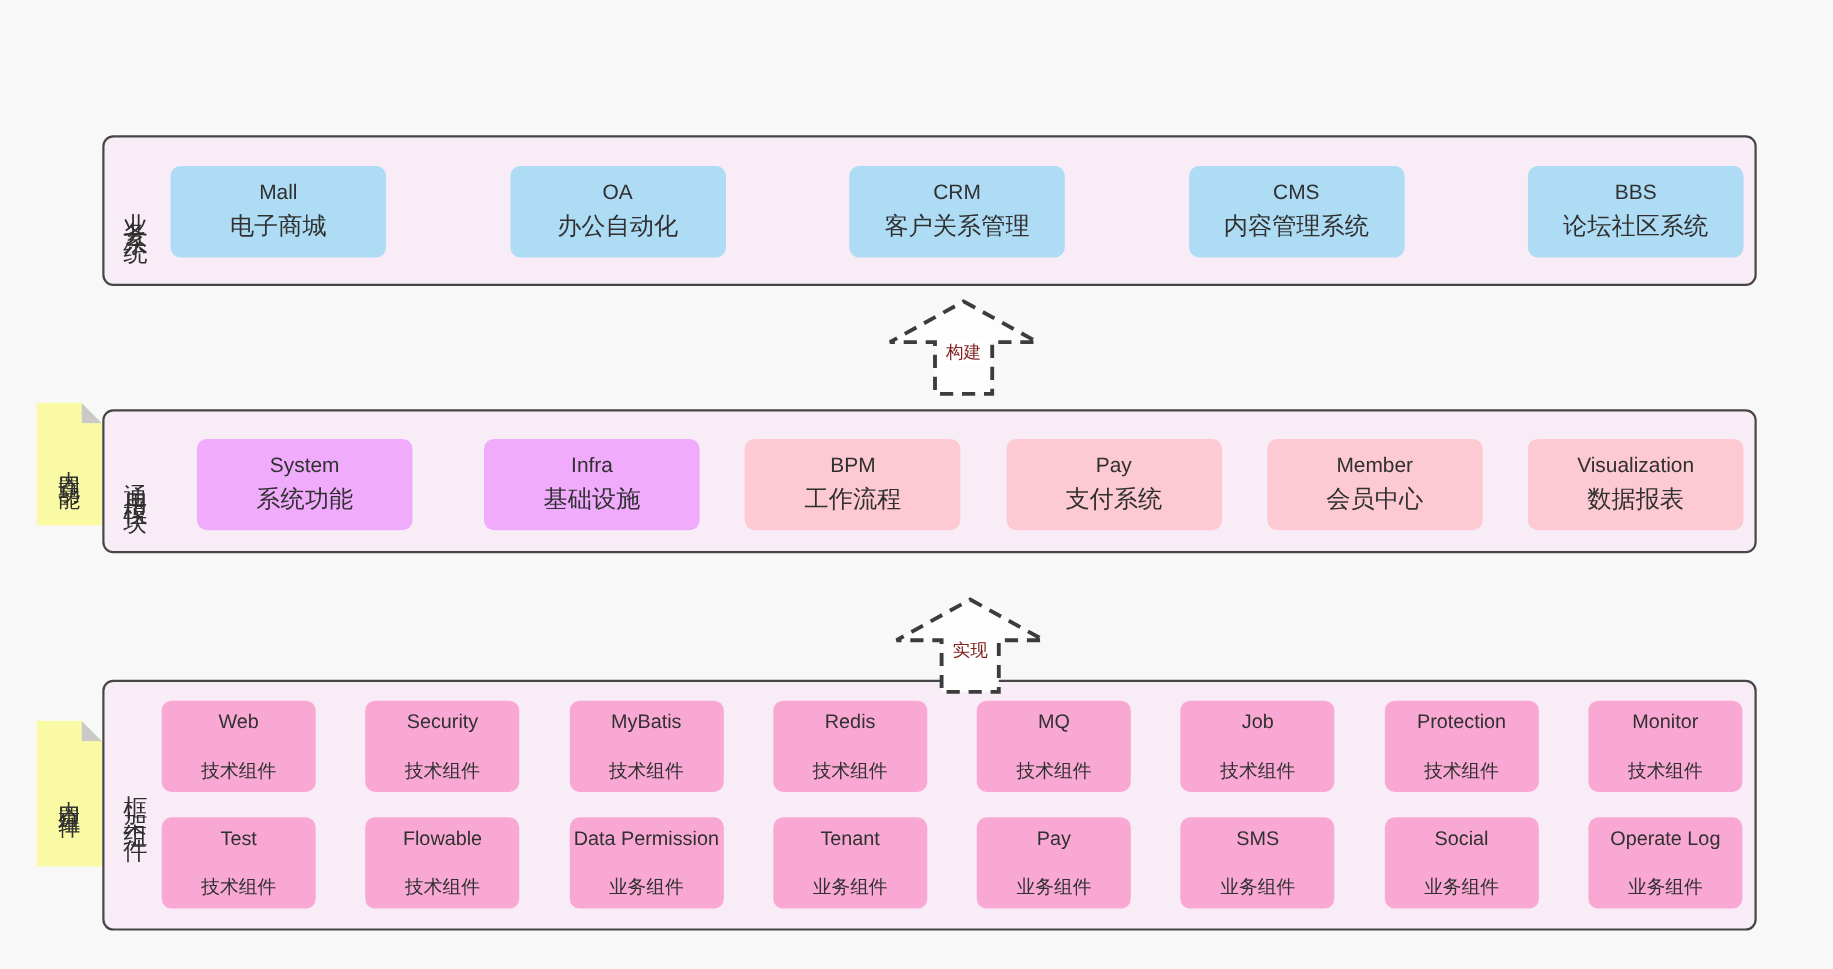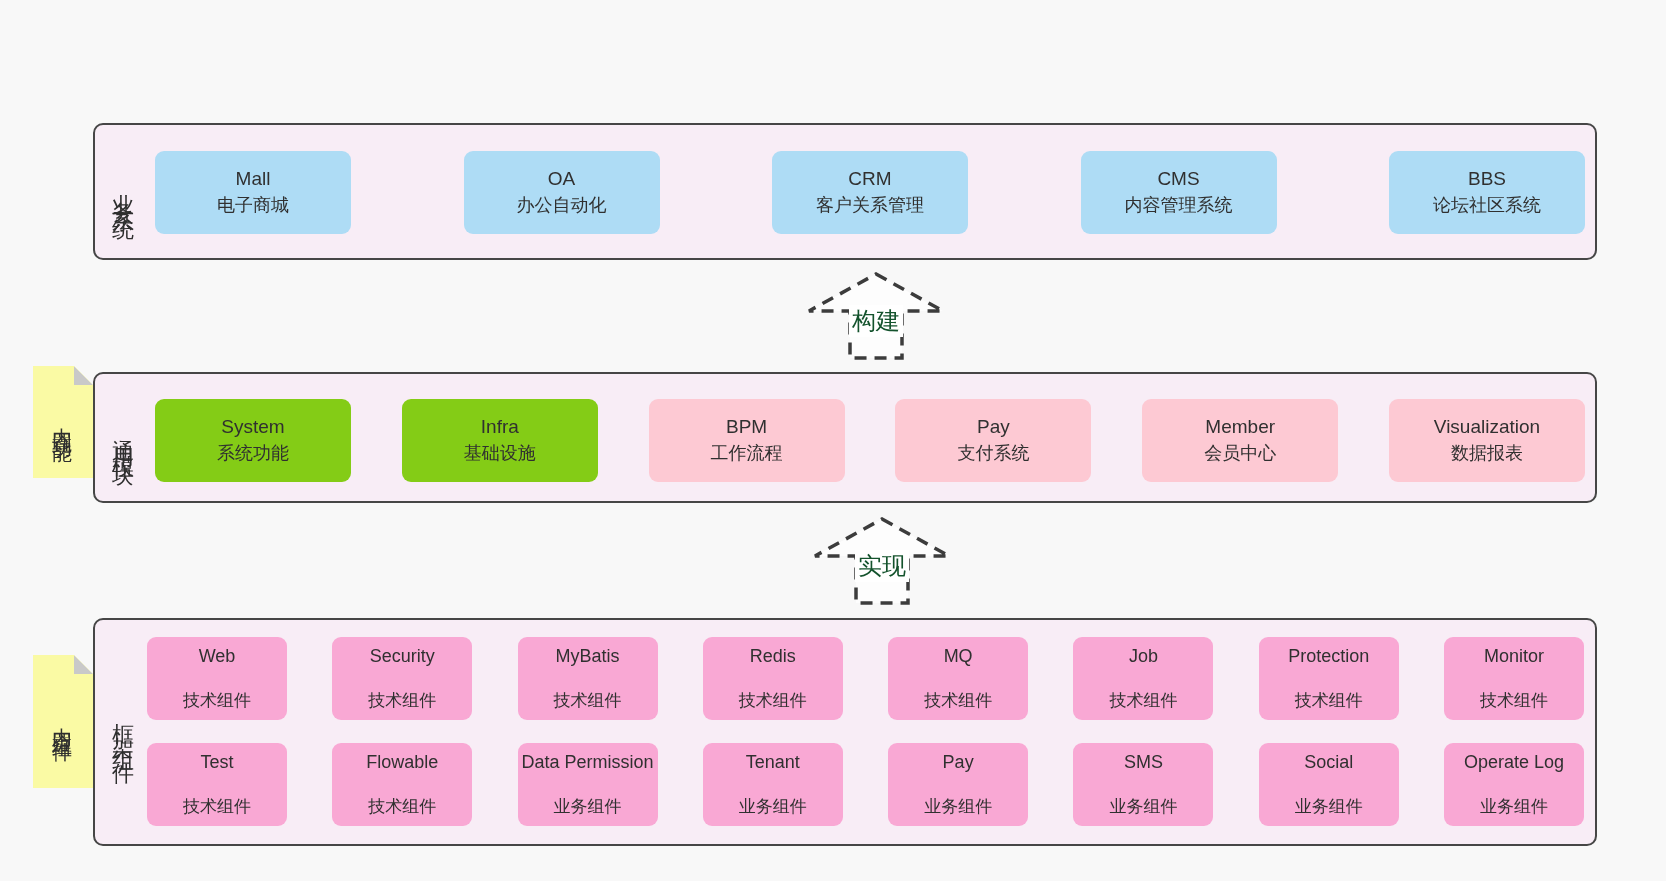--- a/index.html
+++ b/index.html
@@ -25,50 +25,50 @@
   #panel-business .row{top:26px;}
   #panel-modules .row{top:25px;}
   #panel-components .row{left:52px;right:11px;}
   #panel-components .row.r1{top:17px;}
   #panel-components .row.r2{top:123px;}
   .box{
     width:196px;height:83px;border-radius:9px;
     display:flex;flex-direction:column;align-items:center;justify-content:center;
     text-align:center;line-height:1.42;font-size:19px;
   }
-  .box .cn{font-size:18px;}
+  .box .cn{font-size:22px;}
   #panel-components .box{width:140px;line-height:1.32;font-size:18px;}
   #panel-components .box .cn{font-size:17px;margin-top:21px;}
   .blue{background:#aedcf5;}
-  .red{background:#84cc16;}
+  .red{background:#f0abfc;margin-left:24px;}
   .pink{background:#fdc9d3;}
   .green{background:#f9a8d4;}
   .lgreen{background:#f9a8d4;text-align:center;}
   .sticky{
     position:absolute;left:33px;width:60px;background:#fafaa4;z-index:1;
     clip-path:polygon(0 0,calc(100% - 19px) 0,100% 19px,100% 100%,0 100%);
   }
   #sticky-modules{top:366px;height:112px;}
   #sticky-components{top:655px;height:133px;}
   .sticky .fold{
     position:absolute;top:0;right:0;width:19px;height:19px;background:#c9c9c9;
     clip-path:polygon(0 0,100% 100%,0 100%);
   }
   .sticky .s-label{
     position:absolute;left:50%;top:50%;transform:translate(-50%,-50%);
     writing-mode:vertical-rl;text-orientation:upright;
     font-size:20px;letter-spacing:5px;color:#2e2e2e;white-space:nowrap;
   }
   .up-arrow{position:absolute;width:140px;height:90px;z-index:3;}
   #arrow-build{left:806px;top:271px;}
-  #arrow-implement{left:812px;top:516px;}
+  #arrow-implement{left:812px;top:542px;}
   .up-arrow svg{position:absolute;left:0;top:0;}
   .arrow-label{
     position:absolute;left:50%;top:50px;transform:translate(-50%,-50%);
-    background:#ffffff;padding:0 3px;font-size:24px;color:#14532d;white-space:nowrap;
+    background:#ffffff;padding:0 3px;font-size:16px;color:#7f1d1d;white-space:nowrap;
   }
 </style>
 </head>
 <body>
 
 <section class="panel" id="panel-business">
   <div class="v-label">业务系统</div>
   <div class="row">
     <div class="box blue">
       <span class="en">Mall</span>

